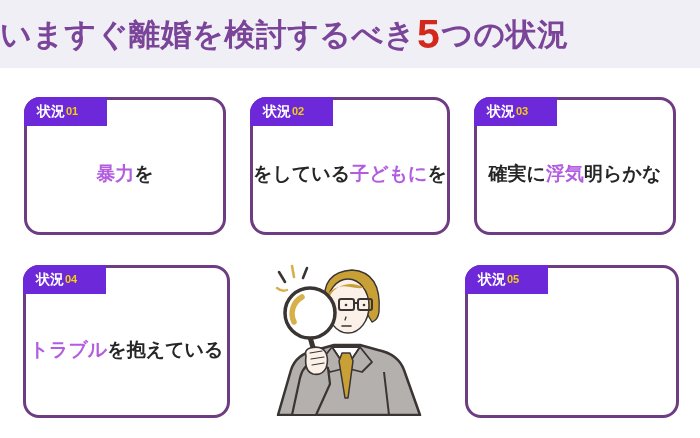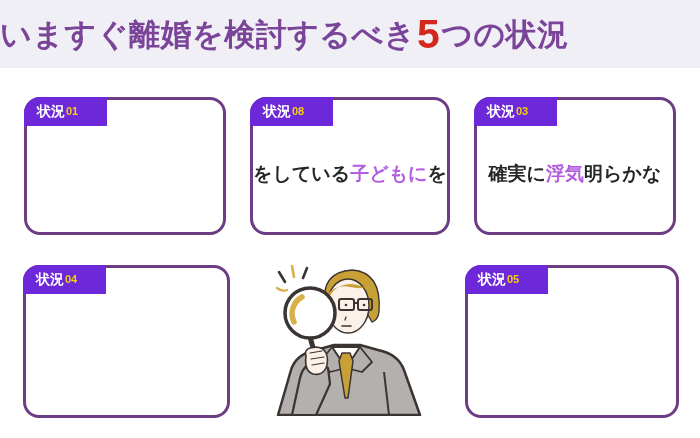--- a/index.html
+++ b/index.html
@@ -61,27 +61,28 @@
   <div class="header">
     <div class="title"><span>いますぐ離婚を検討するべき</span><span class="num5">5</span><span>つの状況</span></div>
   </div>
 
   <div class="card c1">
     <div class="tab">
         <span class="tab-label">状況</span>
         <span class="tab-num">01</span>
       </div>
     <div class="card-body">
+        <div><span class="hl">暴力</span><span>を</span></div>
       </div>
   </div>
 
   <div class="card c2">
     <div class="tab">
         <span class="tab-label">状況</span>
-        <span class="tab-num">08</span>
+        <span class="tab-num">02</span>
       </div>
     <div class="card-body">
         <div><span>をしている</span><span class="hl">子どもに</span><span>を</span></div>
       </div>
   </div>
 
   <div class="card c3">
     <div class="tab">
         <span class="tab-label">状況</span>
         <span class="tab-num">03</span>
@@ -90,20 +91,21 @@
         <div><span>確実に</span><span class="hl">浮気</span><span>明らかな</span></div>
       </div>
   </div>
 
   <div class="card c4">
     <div class="tab">
         <span class="tab-label">状況</span>
         <span class="tab-num">04</span>
       </div>
     <div class="card-body">
+        <div><span class="hl">トラブル</span><span>を抱えている</span></div>
       </div>
   </div>
 
   <div class="card c5">
     <div class="tab">
         <span class="tab-label">状況</span>
         <span class="tab-num">05</span>
       </div>
     <div class="card-body">
       </div>

